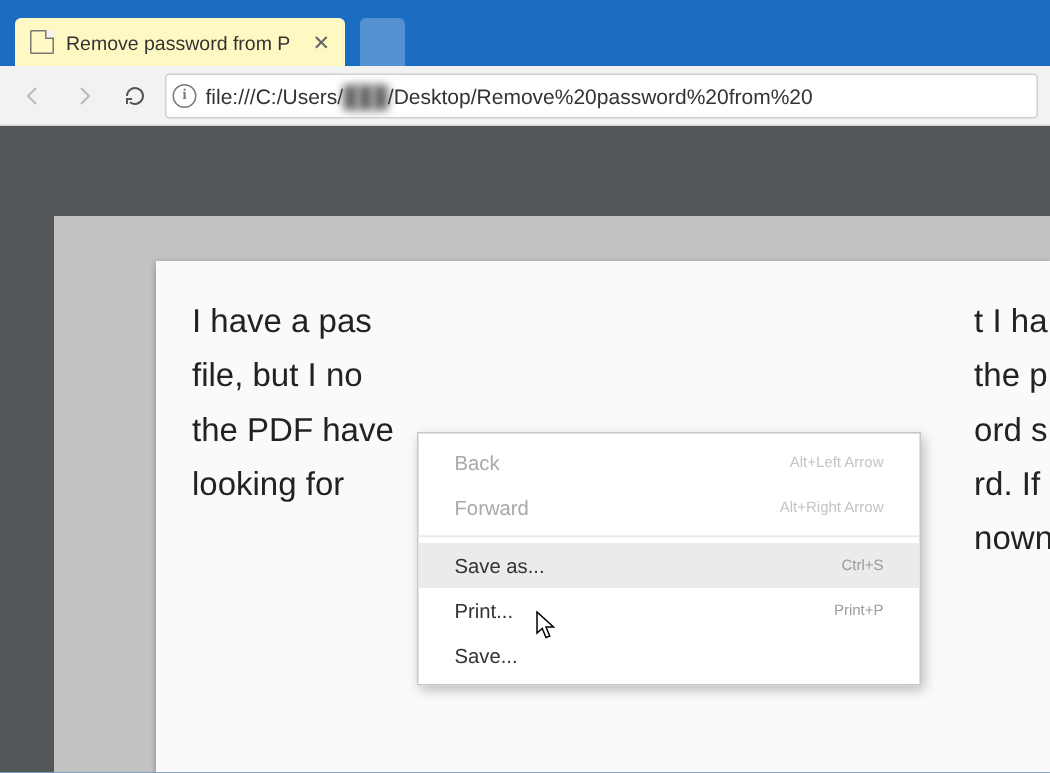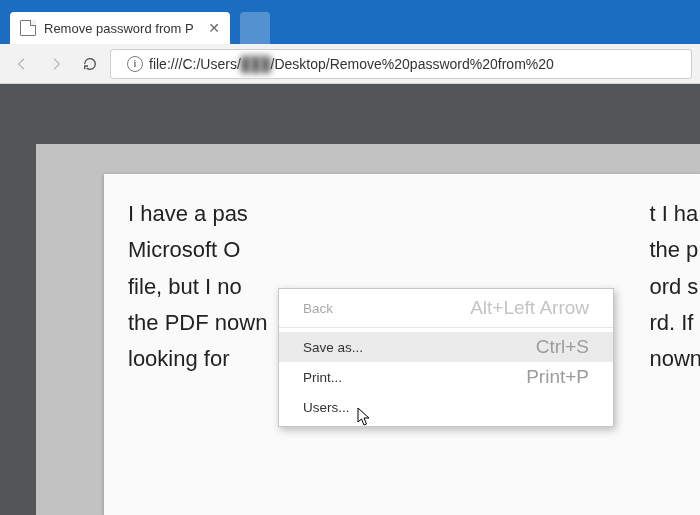--- a/index.html
+++ b/index.html
@@ -2,60 +2,60 @@
 <html><head>
   <meta charset="utf-8">
   <style>
     * { margin: 0; padding: 0; box-sizing: border-box; font-family: "Segoe UI", Arial, sans-serif; }
     body { width: 700px; height: 515px; overflow: hidden; background: #1b6dc1; }
 
     .titlebar { height: 8px; background: #1b6dc1; }
 
     .tabstrip { height: 36px; background: #1b6dc1; display: flex; align-items: flex-end; padding-left: 10px; }
     .tab {
-      height: 32px; background: #ffffff; border-top-left-radius: 4px; border-top-right-radius: 4px;
+      height: 32px; background: #fef9c3; border-top-left-radius: 4px; border-top-right-radius: 4px;
       display: flex; align-items: center; gap: 8px; padding: 0 10px; min-width: 220px;
       position: relative;
     }
     .tab .file-icon { width: 16px; height: 16px; border: 1px solid #777; border-radius: 1px; position: relative; }
     .tab .file-icon:before { content: ""; position: absolute; top: -1px; right: -1px; width: 5px; height: 5px; border-left: 1px solid #777; border-bottom: 1px solid #777; background: #f2f2f2; }
     .tab .title { font-size: 13px; color: #333; white-space: nowrap; overflow: hidden; text-overflow: ellipsis; flex: 1; }
     .tab .close { font-size: 14px; color: #666; }
     .tab-ghost {
       height: 32px; width: 30px; background: rgba(255,255,255,0.25); margin-left: 10px;
       border-top-left-radius: 4px; border-top-right-radius: 4px;
     }
 
     .toolbar { height: 40px; background: #f2f2f2; border-bottom: 1px solid #d7d7d7; display: flex; align-items: center; padding: 0 8px; gap: 6px; }
     .navbtn { width: 28px; height: 28px; display: flex; align-items: center; justify-content: center; color: #555; }
     .navbtn.disabled { color: #b9b9b9; }
     .navbtn svg { width: 16px; height: 16px; stroke: currentColor; fill: none; stroke-width: 2; }
     .addressbar {
       flex: 1; height: 30px; background: #fff; border: 1px solid #cfcfcf; border-radius: 3px;
-      display: flex; align-items: center; gap: 6px; padding: 0 16px; overflow: hidden;
+      display: flex; align-items: center; gap: 6px; padding: 0 4px; overflow: hidden;
     }
     .info-icon { width: 16px; height: 16px; border: 1.5px solid #7a7a7a; border-radius: 50%; position: relative; flex-shrink: 0; }
     .info-icon:before { content: "i"; position: absolute; left: 50%; top: 50%; transform: translate(-50%, -55%); font-size: 10px; font-family: Georgia, serif; font-weight: bold; color: #7a7a7a; }
     .url { font-size: 14px; color: #333; white-space: nowrap; }
     .url .blur { color: transparent; text-shadow: 0 0 6px #666; }
 
     .viewport { position: relative; background: #525659; height: calc(515px - 8px - 36px - 40px); overflow: hidden; }
     .graywrap { position: absolute; top: 60px; left: 36px; right: 0; bottom: 0; background: #c2c2c2; }
     .page { position: absolute; top: 30px; left: 68px; right: 0; bottom: 0; background: #fafafa; box-shadow: 0 1px 4px rgba(0,0,0,0.3); padding: 22px 24px; }
     .page-text { font-family: Georgia, 'Times New Roman', serif; font-size: 22px; line-height: 1.65; color: #222; }
     .page-text div { white-space: nowrap; }
 
     .context-menu {
       position: absolute; top: 204px; left: 278px; width: 336px; background: #fff;
       border: 1px solid #c7c7c7; box-shadow: 2px 3px 8px rgba(0,0,0,0.25); padding: 4px 0;
     }
     .menu-item { display: flex; justify-content: space-between; align-items: center; height: 30px; padding: 0 24px; font-size: 13.5px; color: #333; }
     .menu-item.disabled { color: #a9a9a9; }
     .menu-item.hover { background: #ebebeb; }
-    .menu-shortcut { color: #9c9c9c; font-size: 19px; }
+    .menu-shortcut { color: #9c9c9c; font-size: 10px; }
     .menu-item.disabled .menu-shortcut { color: #c4c4c4; }
     .menu-sep { height: 1px; background: #e6e6e6; margin: 4px 0; }
 
     .cursor { position: absolute; top: 323px; left: 357px; width: 16px; height: 20px; pointer-events: none; }
   </style>
 </head>
 <body>
 
 <div class="titlebar"></div>
 
@@ -90,51 +90,54 @@
       <span>file:///C:/Users/</span><span class="blur">███</span><span>/Desktop/Remove%20password%20from%20</span>
     </span>
   </div>
 </div>
 
 <div class="viewport">
   <div class="graywrap">
     <div class="page">
       <div class="page-text">
         <div><span>I have a pas</span></div>
-        <div><span>Microsoft O</span></div>
         <div><span>file, but I no</span></div>
-        <div><span>the PDF nown</span></div>
+        <div><span>the PDF have</span></div>
         <div><span>looking for</span></div>
       </div>
       <div class="page-text" style="position:absolute; top:22px; right:-2px; text-align:left;">
         <div><span>t I ha</span></div>
         <div><span>the p</span></div>
         <div><span>ord s</span></div>
         <div><span>rd. If</span></div>
         <div><span>nown</span></div>
       </div>
     </div>
   </div>
 
   <div class="context-menu">
     <div class="menu-item disabled">
       <span>Back</span>
       <span class="menu-shortcut">Alt+Left Arrow</span>
     </div>
+    <div class="menu-item disabled">
+      <span>Forward</span>
+      <span class="menu-shortcut">Alt+Right Arrow</span>
+    </div>
     <div class="menu-sep"></div>
     <div class="menu-item hover">
       <span>Save as...</span>
       <span class="menu-shortcut">Ctrl+S</span>
     </div>
     <div class="menu-item">
       <span>Print...</span>
       <span class="menu-shortcut">Print+P</span>
     </div>
     <div class="menu-item">
-      <span>Users...</span>
+      <span>Save...</span>
       <span class="menu-shortcut"></span>
     </div>
   </div>
 
   <svg class="cursor" viewBox="0 0 16 20">
     <path d="M1 1 L1 15 L4.5 12 L7 18 L9.5 17 L7 11 L12 11 Z" fill="#fff" stroke="#000" stroke-width="1"></path>
   </svg>
 </div>
 
 </body></html>

